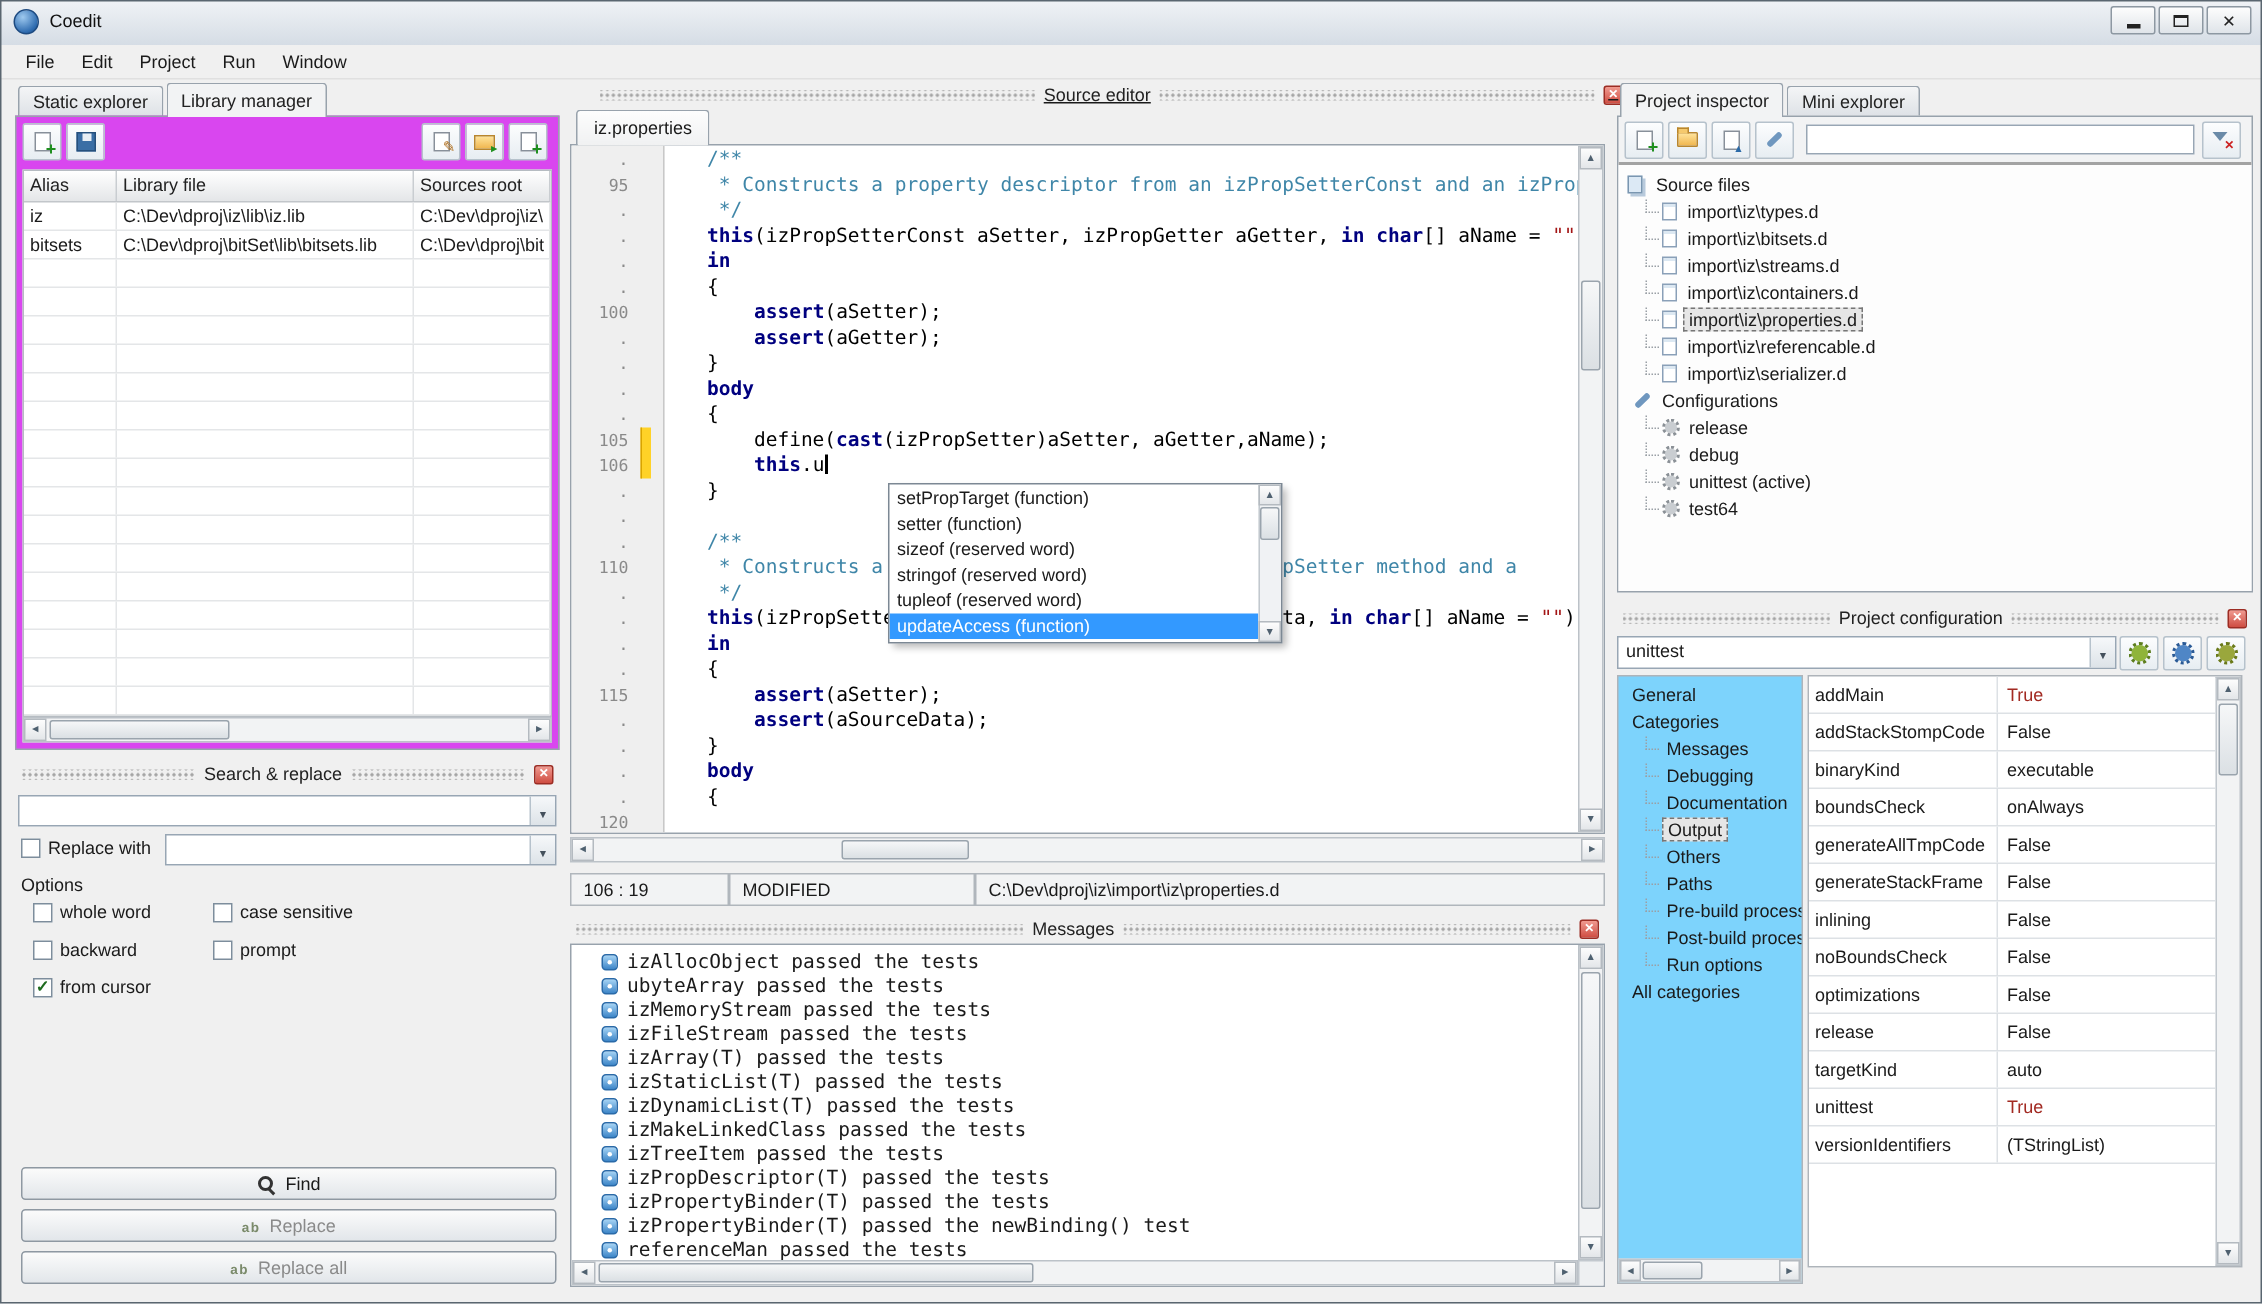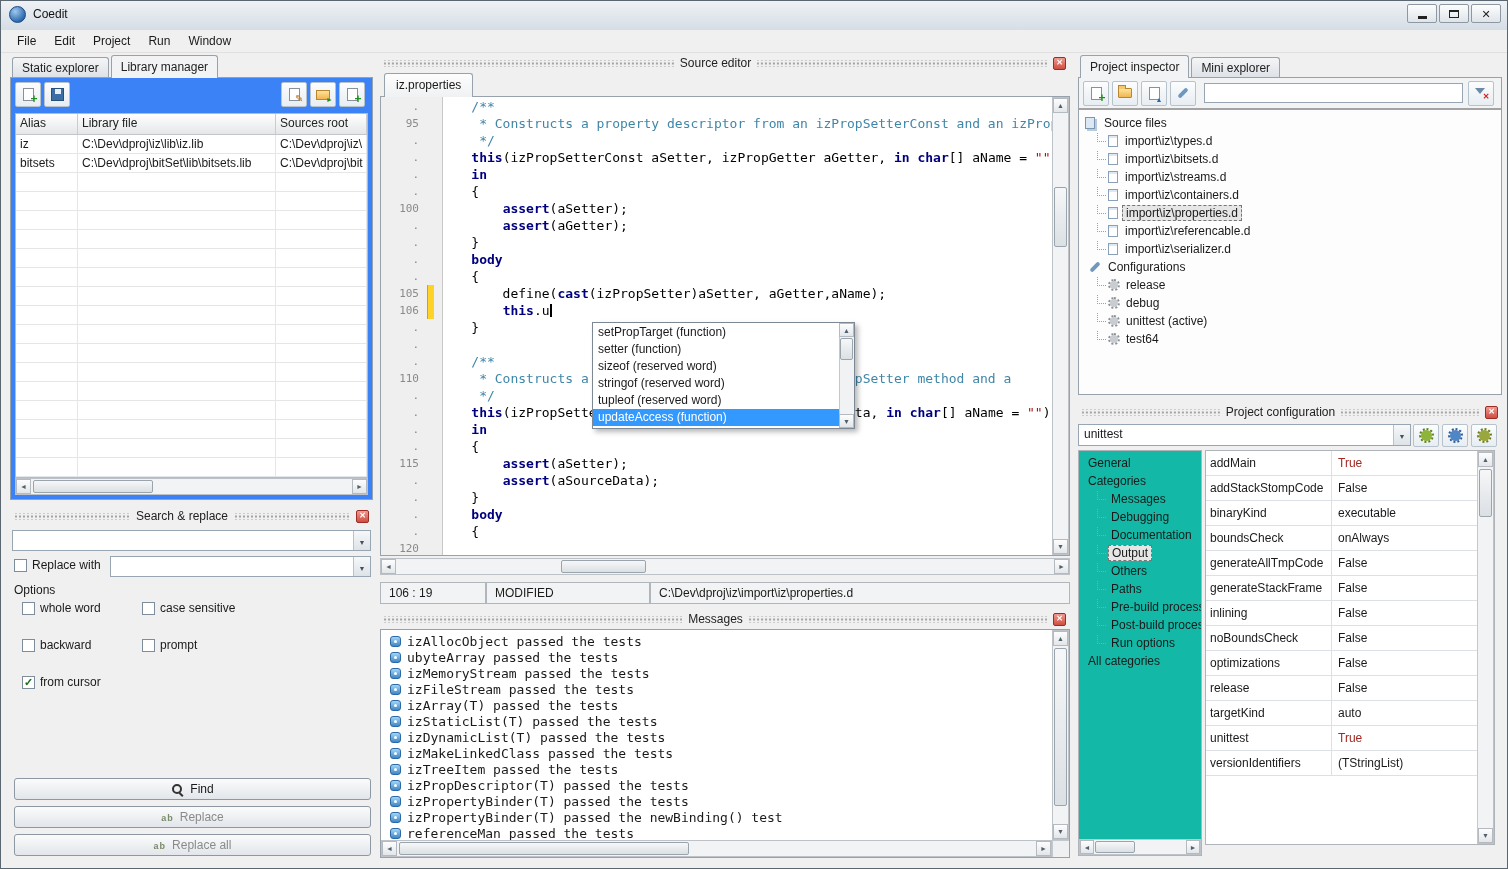--- a/index.html
+++ b/index.html
@@ -60,54 +60,54 @@
 
   
   .sb{background:#f2f3f4;border:1px solid #bcc2c8;position:relative;}
   .sb-btn{position:absolute;background:linear-gradient(#fdfdfd,#e3e6e9);border:1px solid #b4bac0;
     display:flex;align-items:center;justify-content:center;}
   .sb-btn::before{font-size:7px;color:#4f6170;line-height:1;}
   .ar-l::before{content:"◄";} .ar-r::before{content:"►";} .ar-u::before{content:"▲";} .ar-d::before{content:"▼";}
   .thumb{position:absolute;background:linear-gradient(#f6f7f8,#dbe0e4);border:1px solid #9aa4ad;border-radius:2px;}
 
   
-  #lib-panel{left:10px;top:77px;width:363px;height:423px;border:1px solid #98a2ac;background:#3b82f6;
+  #lib-panel{left:10px;top:77px;width:363px;height:423px;border:1px solid #98a2ac;background:#d946ef;
     display:flex;flex-direction:column;}
   #lib-toolbar{height:33px;display:flex;align-items:center;padding:0 4px;}
   #lib-tools-left{display:flex;}
   #lib-tools-right{display:flex;margin-left:auto;}
   #lib-table{flex:1;margin:2px 4px 0 4px;border:1px solid #b6bcc2;background:#fff;display:flex;flex-direction:column;overflow:hidden;}
   #lib-head{display:flex;height:21px;background:linear-gradient(#ffffff,#e4e6e8);border-bottom:1px solid #c2c6ca;}
   .th{padding:2px 4px;border-right:1px solid #c9cdd1;font-size:12px;color:#222;overflow:hidden;white-space:nowrap;}
   #lib-rows{flex:1;overflow:hidden;}
   .tr{display:flex;height:19px;border-bottom:1px solid #e4e6e8;}
   .td{padding:2px 4px;border-right:1px solid #e4e6e8;font-size:12px;overflow:hidden;white-space:nowrap;}
   .col0{width:62px;flex:none;} .col1{width:198px;flex:none;} .col2{flex:1;}
   #lib-hscroll{height:17px;margin:0 4px 4px 4px;}
 
   
   #search-hdr{left:10px;top:507px;width:363px;height:18px;}
   #search-combo{left:12px;top:530px;width:359px;height:21px;}
   #replace-chk{left:14px;top:558px;display:flex;align-items:center;gap:5px;}
   #replace-combo{left:110px;top:556px;width:261px;height:21px;}
   #options-label{left:14px;top:583px;font-size:12px;}
-  #options-grid{left:22px;top:601px;width:330px;display:grid;grid-template-columns:120px 170px;row-gap:23px;}
+  #options-grid{left:22px;top:601px;width:330px;display:grid;grid-template-columns:120px 170px;row-gap:11px;}
   .chk{display:flex;align-items:center;gap:5px;}
   .box{width:13px;height:13px;background:#fff;border:1px solid #7d8d9c;display:flex;align-items:center;justify-content:center;flex:none;}
   .box.checked::before{content:"✓";font-size:11px;color:#1f6b1f;font-weight:bold;line-height:1;}
   #find-btn{left:14px;top:778px;width:357px;height:22px;}
   #replace-btn{left:14px;top:806px;width:357px;height:22px;}
   #replaceall-btn{left:14px;top:834px;width:357px;height:22px;}
   .icon-mag{position:relative;width:13px;height:13px;}
   .icon-mag::before{content:"";position:absolute;left:1px;top:1px;width:6px;height:6px;border:2px solid #333;border-radius:50%;}
   .icon-mag::after{content:"";position:absolute;left:9px;top:9px;width:5px;height:2px;background:#333;transform:rotate(45deg);transform-origin:0 0;}
   .icon-ab::before{content:"ab";font-size:9px;font-weight:bold;color:#7a8a6a;letter-spacing:1px;}
 
   
-  #src-hdr{left:380px;top:54px;width:690px;height:18px;}
+  #src-hdr{left:396px;top:54px;width:690px;height:18px;text-decoration:underline;}
   #src-tab{left:384px;top:73px;height:24px;padding:0 11px;line-height:23px;font-size:12px;z-index:4;
     background:linear-gradient(#fdfdfd,#f0f1f2);border:1px solid #98a2ac;border-bottom:none;border-radius:3px 3px 0 0;}
   #editor{left:380px;top:96px;width:690px;height:460px;border:1px solid #98a2ac;background:#fff;display:flex;}
   #editor-body{flex:1;position:relative;overflow:hidden;}
   #gutter-bg{position:absolute;left:0;top:0;bottom:0;width:62px;background:#efefef;border-right:1px solid #c8c8c8;}
   #code-rows{position:absolute;left:0;top:1px;right:0;}
   .code-row{display:flex;height:17px;white-space:pre;}
   .ln{width:46px;flex:none;text-align:right;padding-right:8px;font-family:"DejaVu Sans Mono",monospace;font-size:11px;color:#8a8a8a;line-height:17px;}
   .mark{width:7px;flex:none;height:17px;}
   .mark.mod{background:#ffd227;border-left:1px solid #d9a400;}
@@ -129,21 +129,21 @@
   #statusbar{left:380px;top:582px;width:690px;height:22px;display:flex;}
   .status-cell{border:1px solid #b0b6bc;background:#f2f3f4;line-height:20px;padding:0 8px;font-size:12px;
     white-space:nowrap;overflow:hidden;}
   #st-caret{width:106px;flex:none;} #st-state{width:164px;flex:none;} #st-file{flex:1;}
 
   
   #msg-hdr{left:380px;top:610px;width:690px;height:18px;}
   #messages{left:380px;top:629px;width:690px;height:229px;border:1px solid #98a2ac;background:#fff;
     display:grid;grid-template-columns:1fr 17px;grid-template-rows:1fr 17px;}
   #msg-list{overflow:hidden;padding-top:3px;}
-  .msg{display:flex;align-items:center;height:16px;padding-left:9px;}
+  .msg{display:flex;align-items:center;height:16px;padding-left:20px;}
   .msg-icon{width:11px;height:11px;border-radius:3px;flex:none;margin-right:6px;
     background:linear-gradient(#a6d4f5,#3e86c8);border:1px solid #2a6aa8;position:relative;}
   .msg-icon::after{content:"";position:absolute;left:3px;top:3px;width:3px;height:3px;background:#fff;border-radius:50%;}
   .msg-text{font-family:"DejaVu Sans Mono",monospace;font-size:13px;white-space:nowrap;}
   #msg-vscroll{grid-column:2;grid-row:1;}
   #msg-hscroll{grid-column:1;grid-row:2;}
   #msg-corner{grid-column:2;grid-row:2;background:#eef0f2;border-top:1px solid #c2c8ce;border-left:1px solid #c2c8ce;}
 
   
   #inspector{left:1078px;top:77px;width:424px;height:318px;border:1px solid #98a2ac;background:#f2f3f4;
@@ -157,21 +157,21 @@
   .tlabel{padding:0 3px;line-height:14px;}
   .sel-label{background:#e6e6e6;border:1px dashed #767676;}
   .conn{width:9px;height:9px;border-left:1px dotted #9aa0a6;border-bottom:1px dotted #9aa0a6;
     margin:0 2px 7px 2px;flex:none;}
 
   
   #cfg-hdr{left:1078px;top:403px;width:424px;height:18px;}
   #cfg-combo{left:1078px;top:424px;width:333px;height:22px;}
   #cfg-btns{left:1413px;top:424px;display:flex;gap:3px;}
   #cfg-btns .tb-btn{width:26px;height:23px;margin:0;}
-  #categories{left:1078px;top:450px;width:124px;height:406px;border:1px solid #aeb4ba;background:#14b8a6;
+  #categories{left:1078px;top:450px;width:124px;height:406px;border:1px solid #aeb4ba;background:#7dd3fc;
     display:flex;flex-direction:column;}
   #cat-list{flex:1;overflow:hidden;padding-top:3px;}
   #cat-hscroll{height:16px;border-top:1px solid #c2c8ce;}
   #propgrid{left:1205px;top:450px;width:290px;height:395px;border:1px solid #aeb4ba;background:#fff;
     display:grid;grid-template-columns:1fr 17px;}
   #prop-rows{overflow:hidden;}
   .prow{display:grid;grid-template-columns:126px 1fr;height:25px;border-bottom:1px solid #dde1e5;}
   .pname{padding:0 4px;line-height:24px;border-right:1px solid #dde1e5;white-space:nowrap;overflow:hidden;}
   .pval{padding:0 6px;line-height:24px;white-space:nowrap;overflow:hidden;}
   .pval.em{color:#a22a22;}

